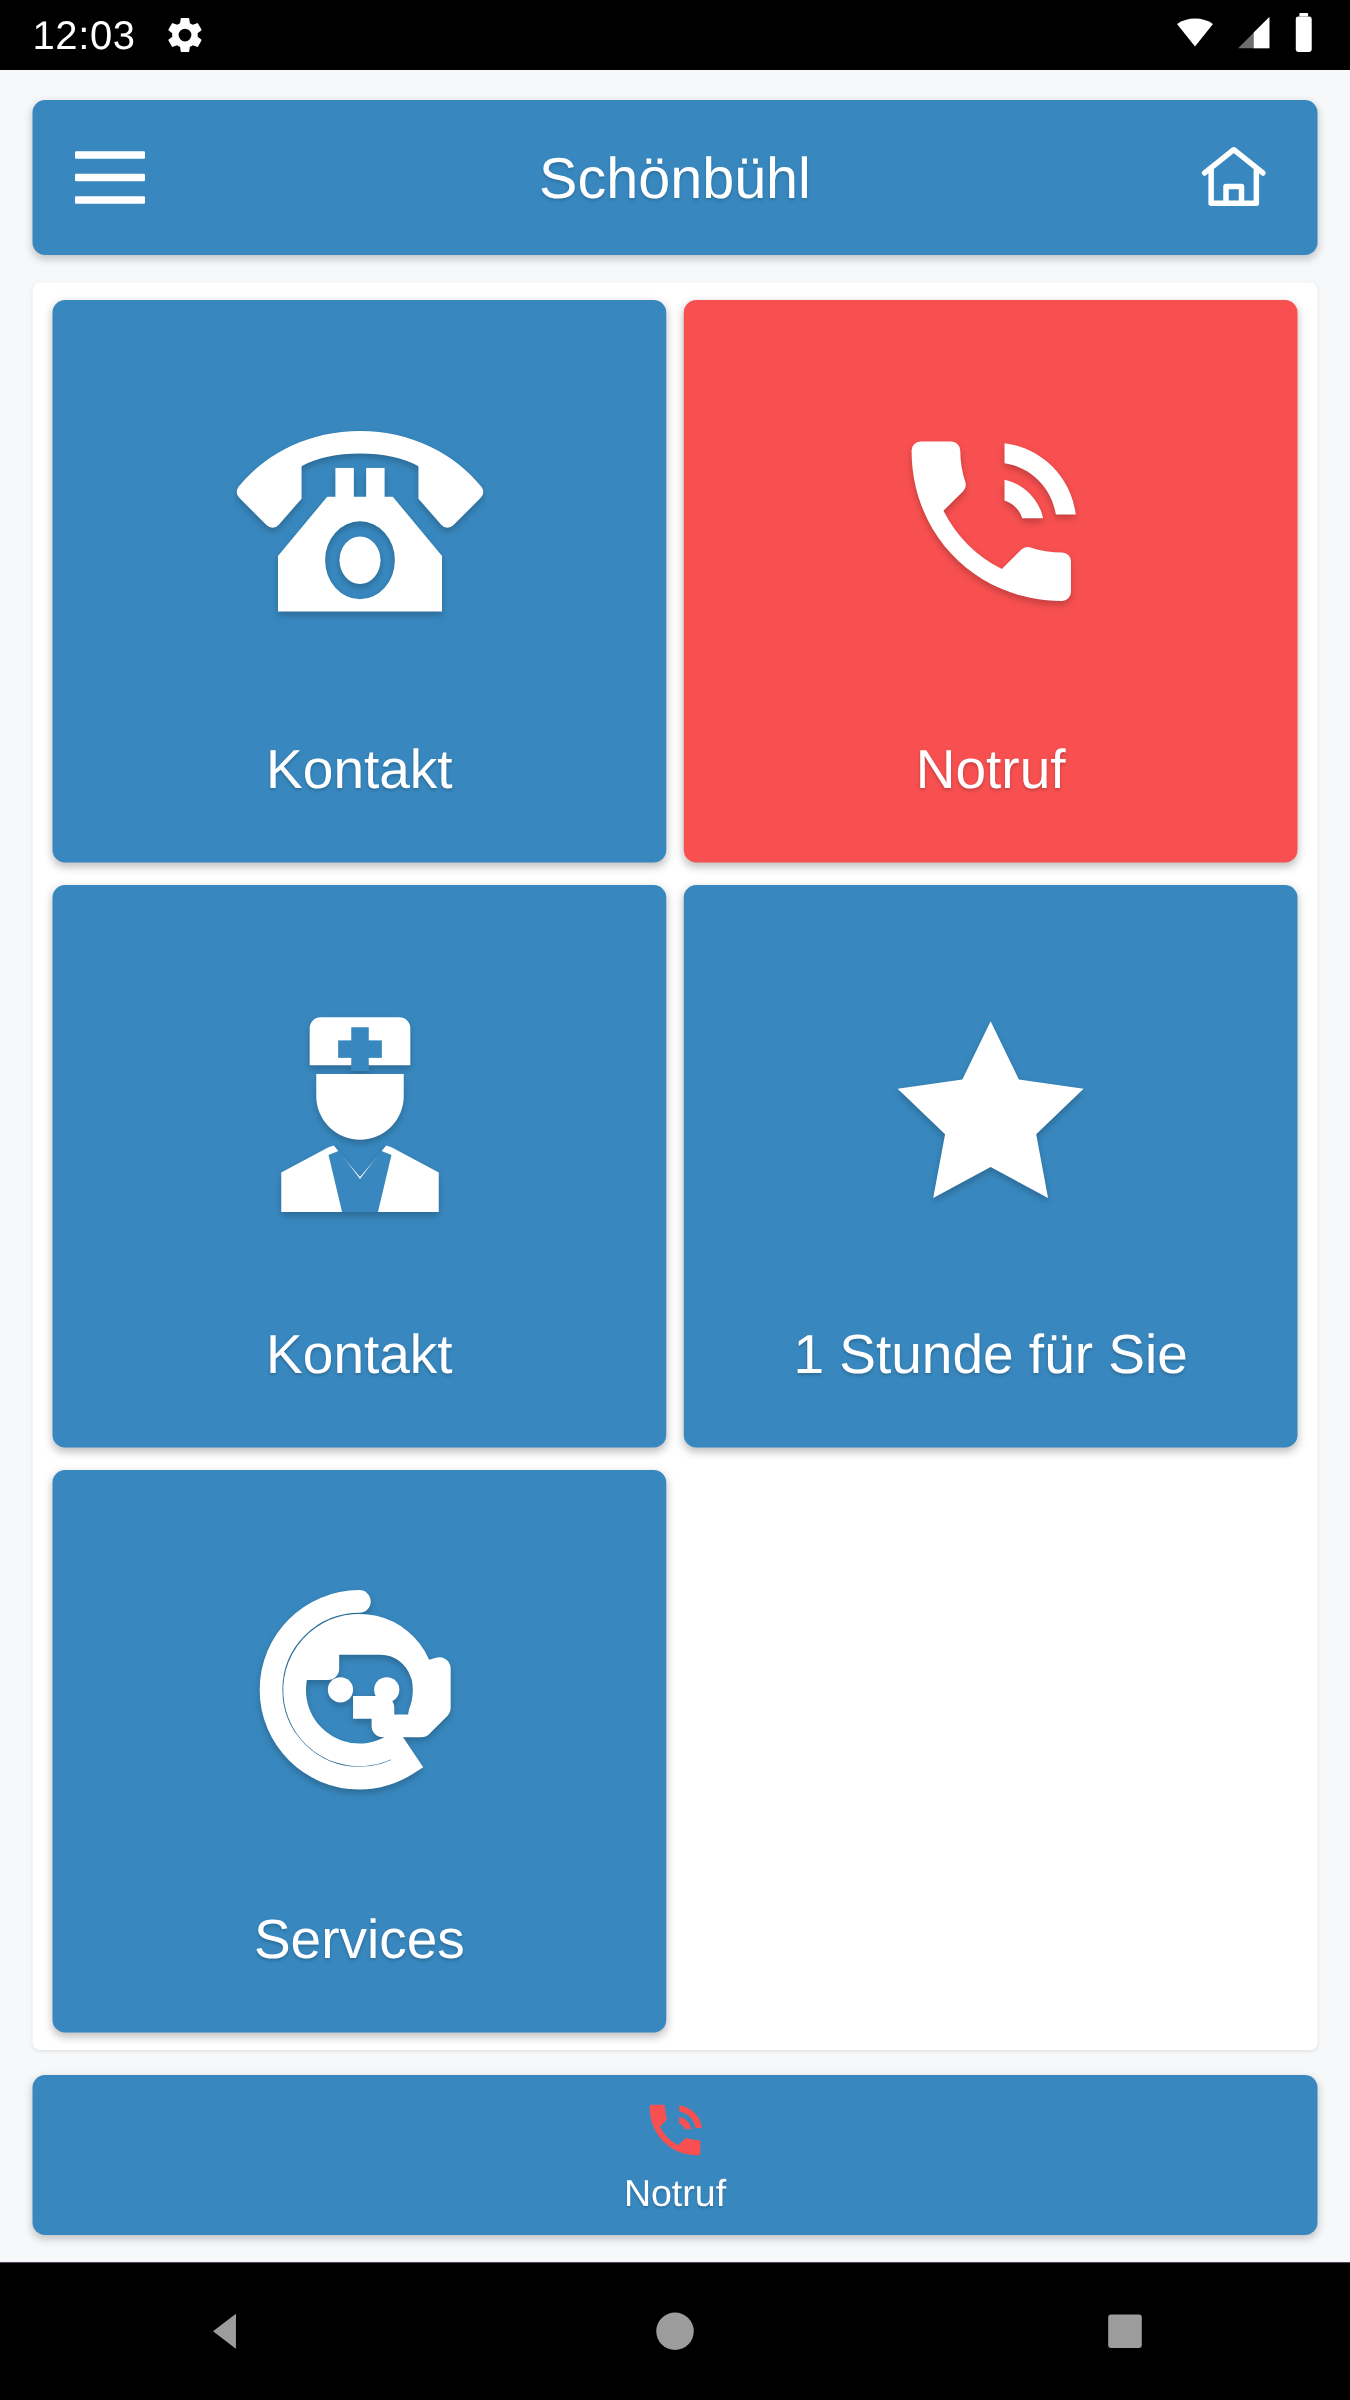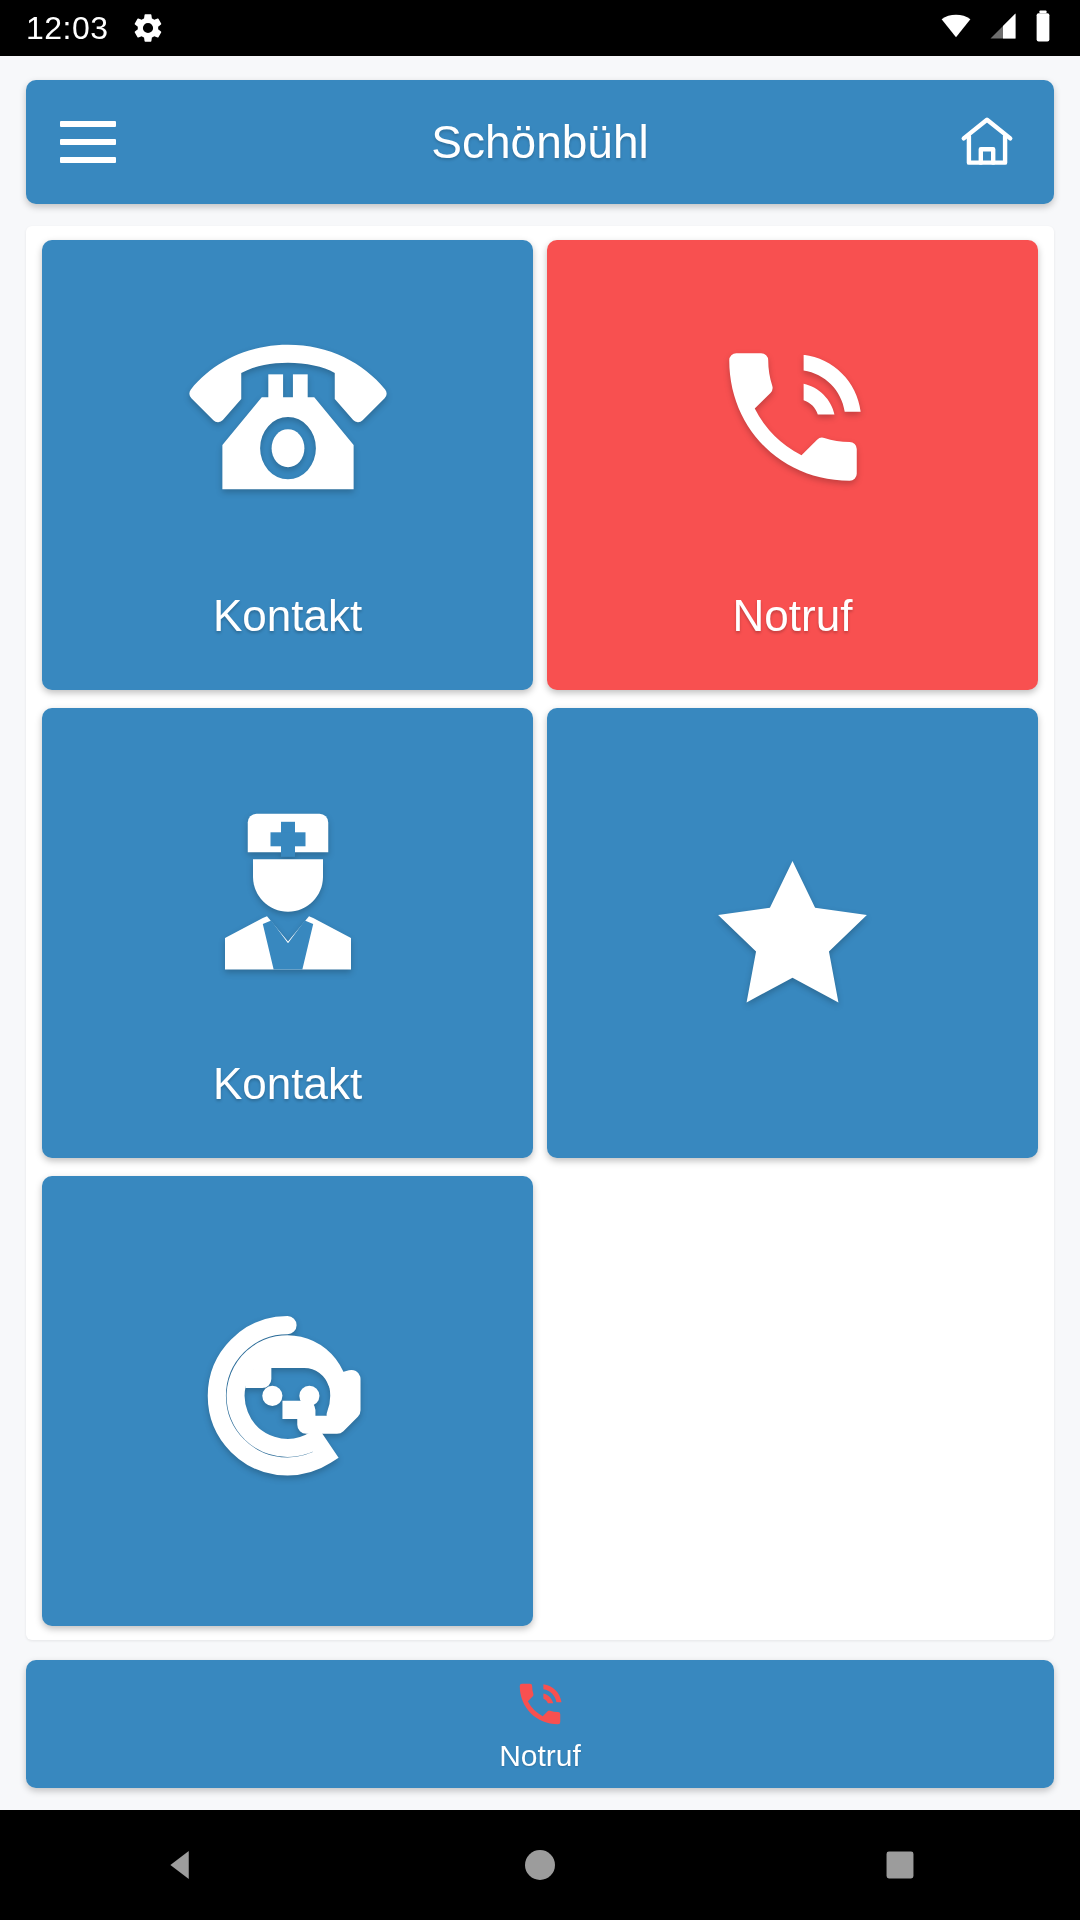--- a/index.html
+++ b/index.html
@@ -240,31 +240,33 @@
             </div>
             <div class="tile-label">Kontakt</div>
           </div>
 
           <div class="tile">
             <div class="tile-icon">
               <svg width="185" height="175" viewBox="0 0 24 24" fill="#ffffff">
                 <path d="M12 2.6 15.1 9l7.1 1-5.2 5 1.3 7-6.3-3.4L5.7 22l1.3-7-5.2-5 7.1-1L12 2.6z"></path>
               </svg>
             </div>
+            <div class="tile-label">1 Stunde für Sie</div>
           </div>
 
           <div class="tile">
             <div class="tile-icon">
               <svg width="175" height="175" viewBox="0 0 52 52" fill="none">
                 <path d="M26 4.5c-11.6 0-21 9.4-21 21s9.4 21 21 21c4.2 0 8.1-1.23 11.4-3.35l-3.1-4.6A15.4 15.4 0 1 1 41.4 25.5c0 2-.38 3.9-1.08 5.65" stroke="#ffffff" stroke-width="5.4" stroke-linecap="round"></path>
                 <path d="M13.5 20.5h5v-6h12.5c4.6 0 8.4 3 9.8 7.2l4.2-1.2v9.3l-4.3 4.3h-9.1v-4.4H24.5" stroke="#ffffff" stroke-width="5.4" stroke-linejoin="round"></path>
                 <circle cx="21.5" cy="25.5" r="3" fill="#ffffff"></circle>
                 <circle cx="32.5" cy="25.5" r="3" fill="#ffffff"></circle>
               </svg>
             </div>
+            <div class="tile-label">Services</div>
           </div>
 
 
         </div>
       </div>
     </div>
 
     <div class="bottomnav-wrap">
       <div class="bottomnav">
 

